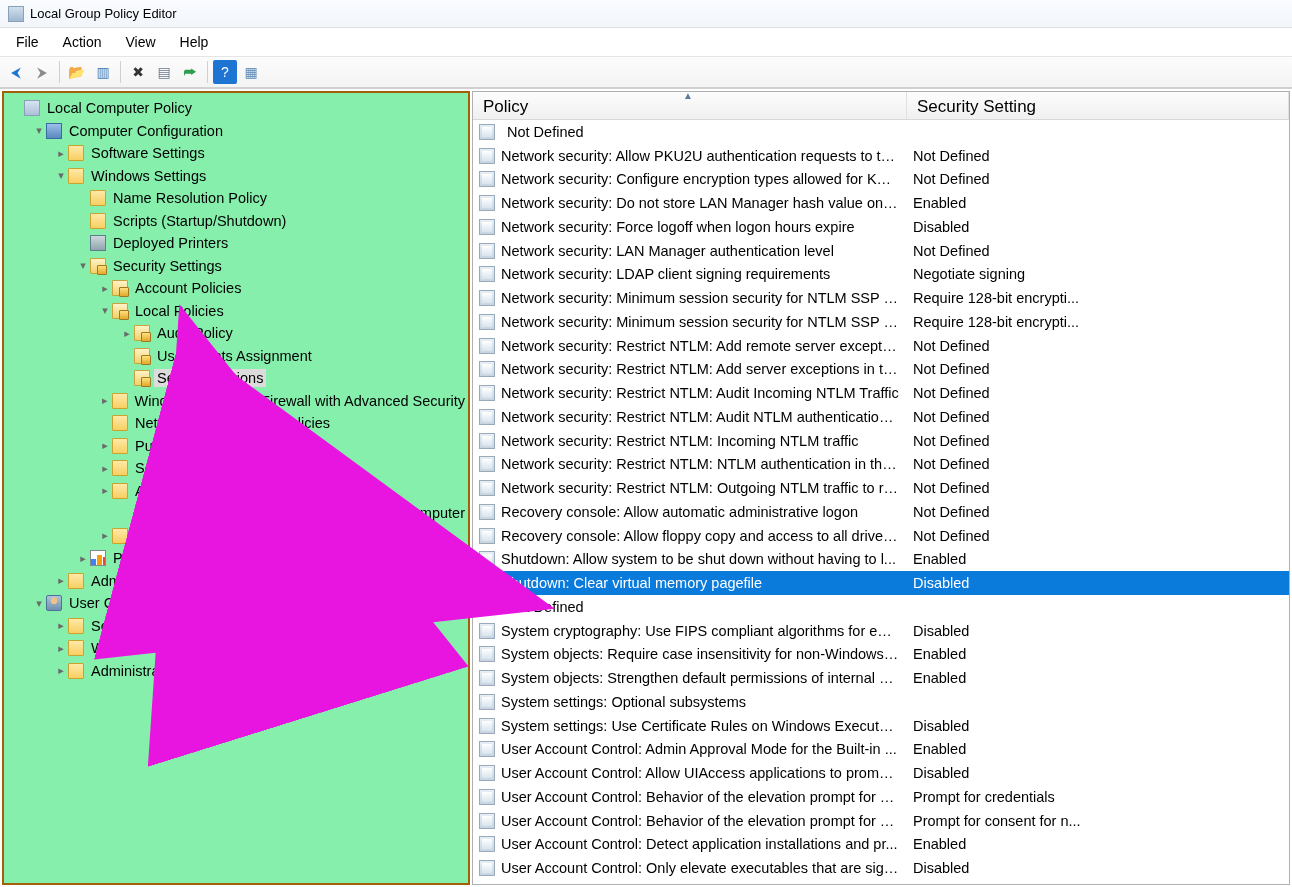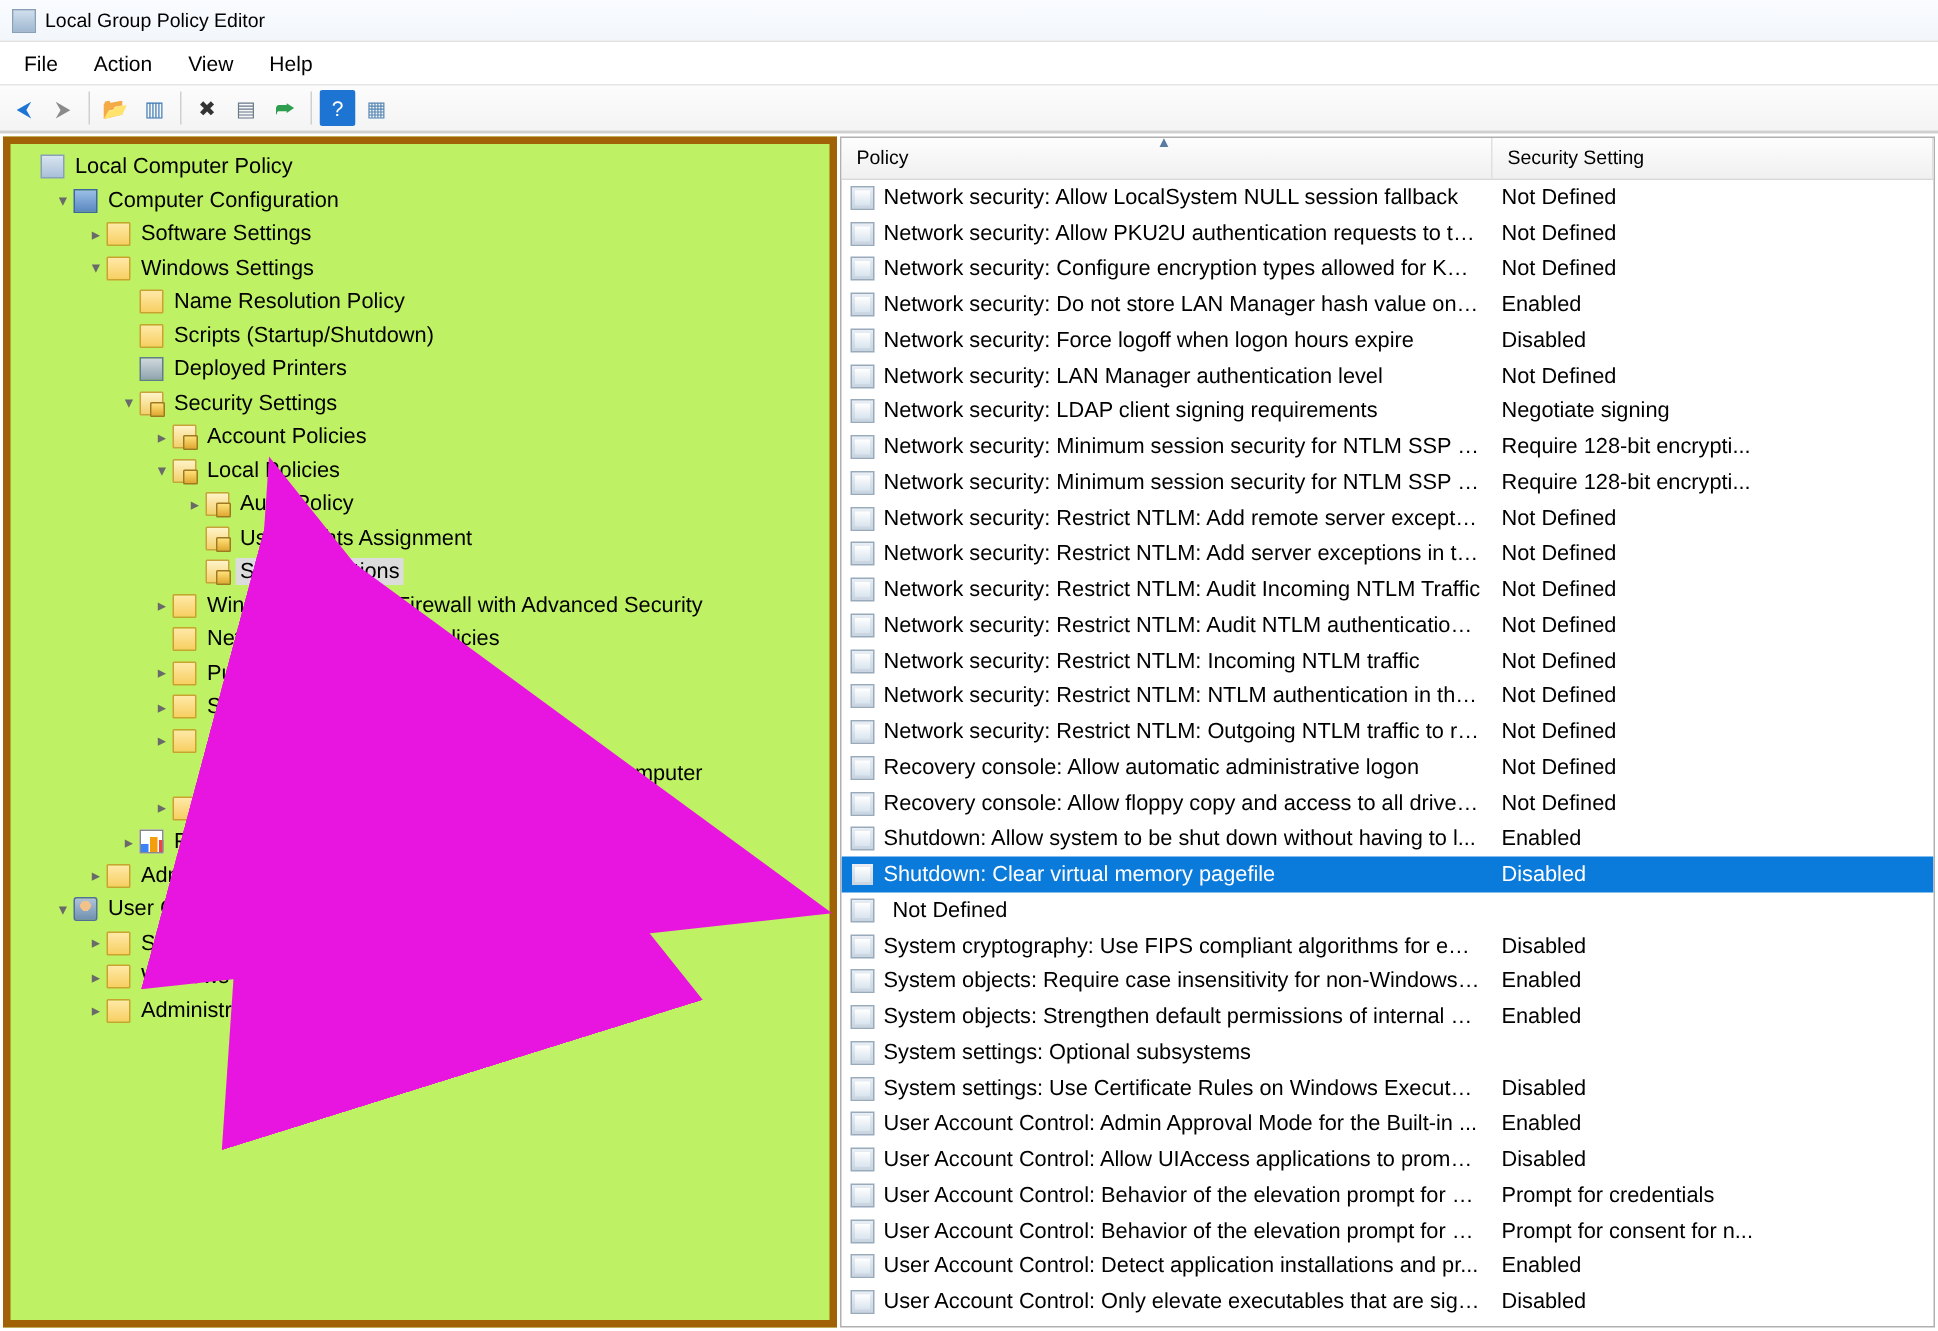--- a/index.html
+++ b/index.html
@@ -57,25 +57,25 @@
   }
   .toolbar .sep {
     width:1px;height:22px;background:#d0d0d0;margin:0 3px;
   }
   .content {
     display: flex;
     height: calc(100% - 88px);
     border-top: 1px solid #d0d0d0;
   }
   .tree-pane {
-    width: 556px;
-    border: 5px solid #a16207;
+    width: 468px;
+    border: 2px solid #a16207;
     margin: 2px;
     overflow: auto;
-    background:#bef264;
+    background:#86efac;
     padding: 4px 0;
   }
   .list-pane {
     flex: 1;
     border: 1px solid #b0b0b0;
     margin: 2px 2px 2px 0;
     overflow: hidden;
     background:#fff;
     display:flex;
     flex-direction:column;
@@ -134,21 +134,21 @@
   .list-header {
     display:flex;
     height: 28px;
     border-bottom:1px solid #d8d8d8;
     background: linear-gradient(#fdfdfd,#f0f0f0);
     position:relative;
   }
   .list-header .col {
     padding: 5px 10px;
     border-right: 1px solid #e0e0e0;
-    font-size: 13px;
+    font-size: 17px;
   }
   .col-policy { width: 434px; }
   .col-setting { flex:1; }
   .sort-indicator{
     position:absolute; left:210px; top:-2px; font-size:10px; color:#5a7aa0;
   }
   .list-body {
     flex:1;
     overflow:hidden;
   }
@@ -359,21 +359,20 @@
     </div>
   <div class="list-pane">
     <div class="list-header">
       <div class="col col-policy">Policy</div>
       <div class="col col-setting">Security Setting</div>
       <div class="sort-indicator">▲</div>
     </div>
     <div class="list-body" id="list-body">
         <div class="list-row">
           <span class="row-icon"></span>
-          <span class="pname">Network security: Allow LocalSystem NULL session fallback</span>
           <span class="psetting">Not Defined</span>
         </div>
         <div class="list-row">
           <span class="row-icon"></span>
           <span class="pname">Network security: Allow PKU2U authentication requests to thi...</span>
           <span class="psetting">Not Defined</span>
         </div>
         <div class="list-row">
           <span class="row-icon"></span>
           <span class="pname">Network security: Configure encryption types allowed for Ker...</span>

